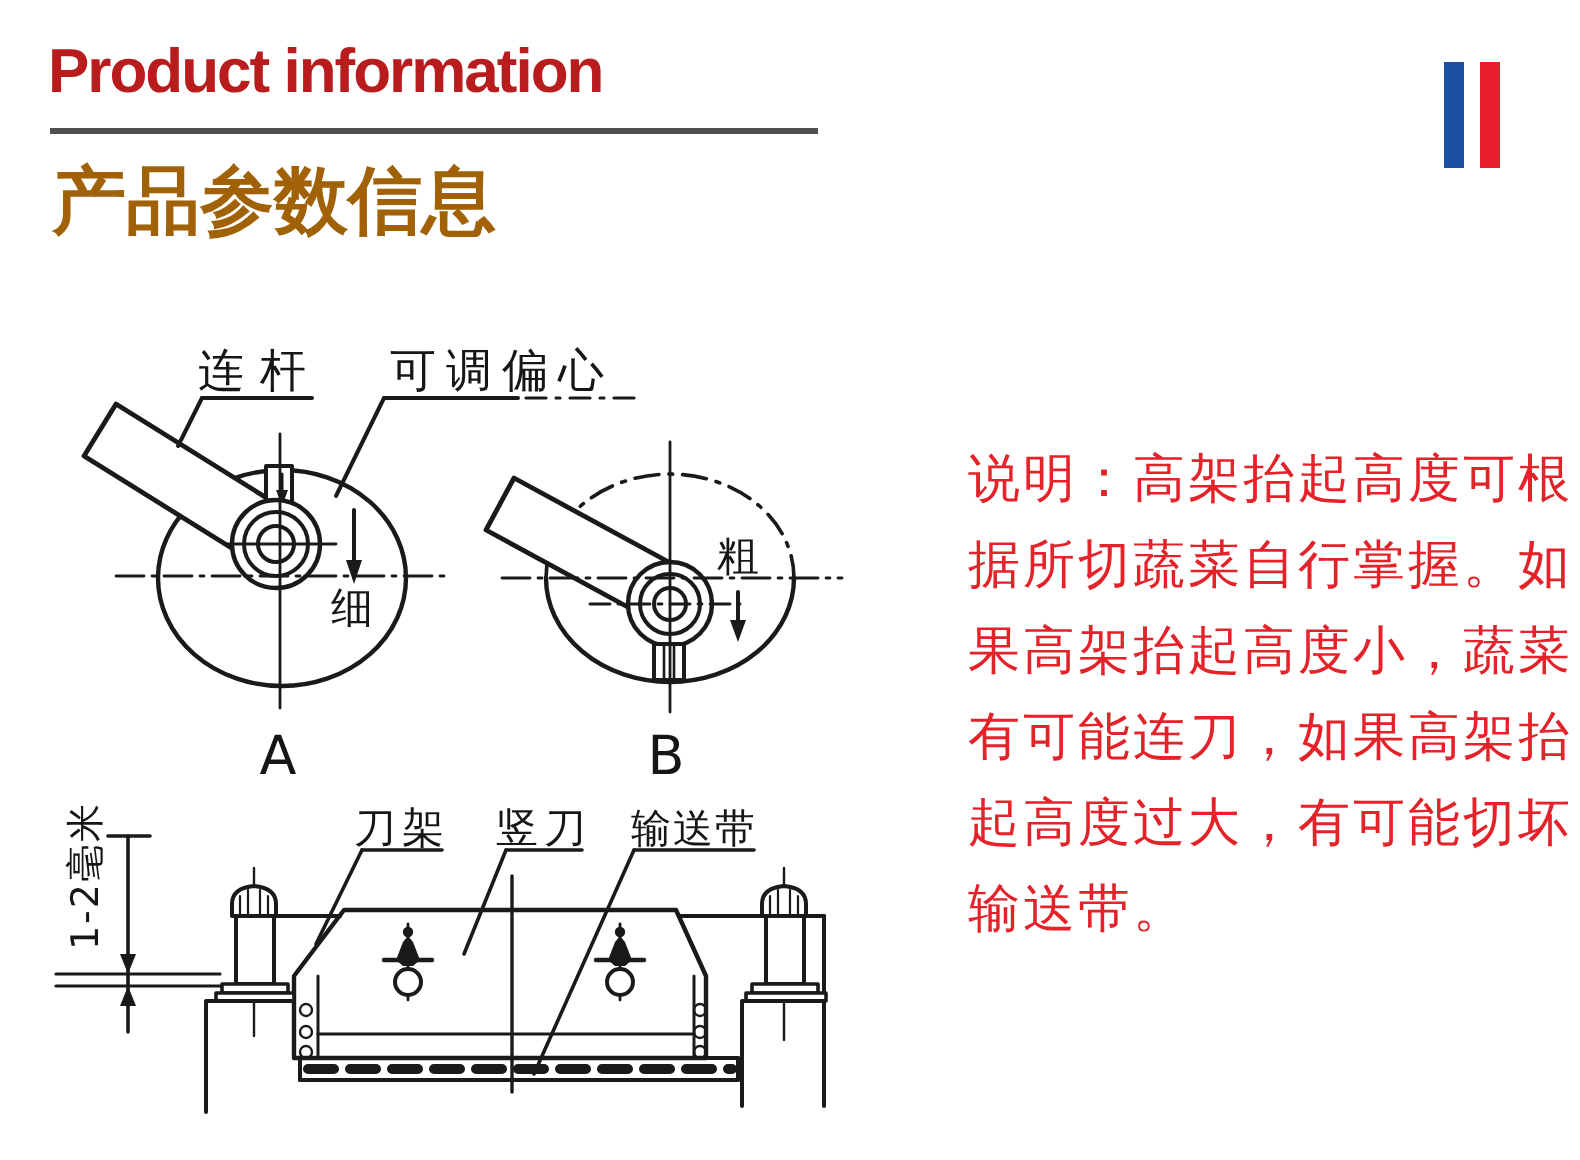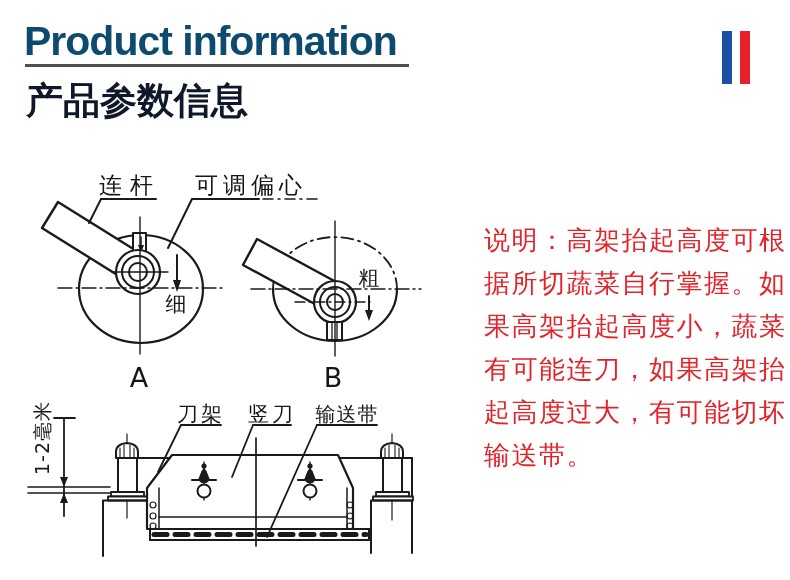--- a/index.html
+++ b/index.html
@@ -1,23 +1,23 @@
 <!DOCTYPE html>
 <html><head>
 <meta charset="utf-8">
 <style>
   html,body{margin:0;padding:0;background:#fff;}
   .page{position:relative;width:790px;height:580px;background:#ffffff;overflow:hidden;
         font-family:"DejaVu Sans","Liberation Sans",sans-serif;}
-  .title-en{position:absolute;left:24px;top:18px;font-size:41px;font-weight:bold;
-            color:#0c4a6e;letter-spacing:-1px;white-space:nowrap;
+  .title-en{position:absolute;left:24px;top:18px;font-size:31px;font-weight:bold;
+            color:#b91c1c;letter-spacing:-1px;white-space:nowrap;
             font-family:"Liberation Sans","DejaVu Sans",sans-serif;}
   .title-underline{position:absolute;left:25px;top:64px;width:384px;height:3px;background:#4f4f4f;}
   .title-zh{position:absolute;left:26px;top:76px;font-size:37px;font-weight:bold;
-            color:#0f172a;letter-spacing:0px;white-space:nowrap;}
+            color:#a16207;letter-spacing:0px;white-space:nowrap;}
   .bar{position:absolute;top:31px;width:10px;height:53px;}
   .bar-blue{left:722px;background:#1c50a2;}
   .bar-red{left:740px;background:#e8202d;}
   .diagram-svg{position:absolute;left:0;top:0;}
   .desc{position:absolute;left:484px;top:219px;width:312px;color:#e32329;font-size:26px;
         letter-spacing:1.5px;}
   .desc .line{height:43px;line-height:43px;white-space:nowrap;}
   svg text{font-family:"DejaVu Sans","Liberation Sans",sans-serif;fill:#161616;font-weight:500;}
 </style>
 </head>

